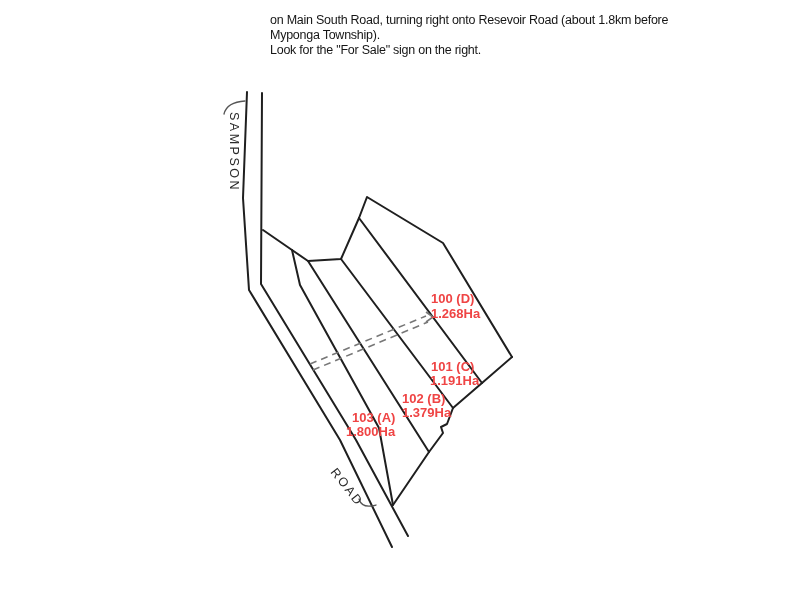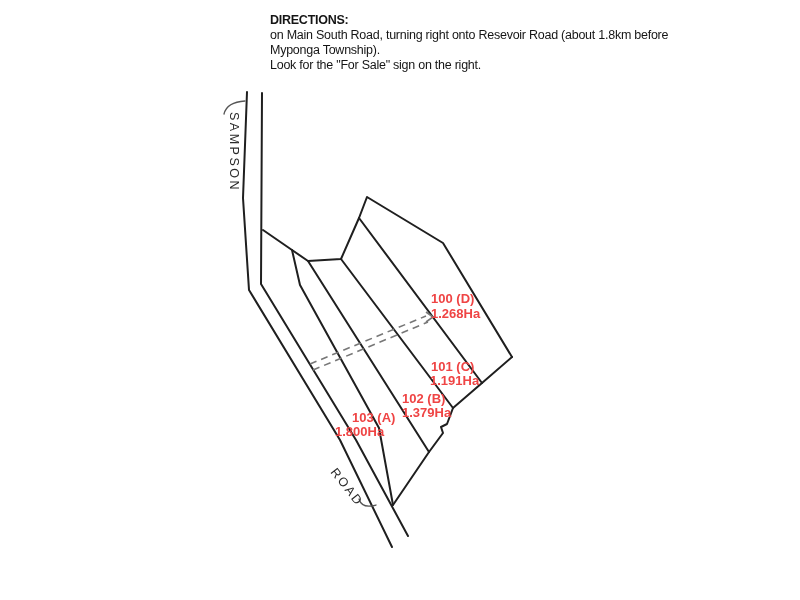--- a/index.html
+++ b/index.html
@@ -69,29 +69,28 @@
     transform-origin: 0 0;
     letter-spacing: 2px;
   }
   .lbl-100-id   { left: 431px; top: 292px; }
   .lbl-100-area { left: 431px; top: 308px; }
   .lbl-101-id   { left: 431px; top: 360px; }
   .lbl-101-area { left: 430px; top: 375px; }
   .lbl-102-id   { left: 402px; top: 392px; }
   .lbl-102-area { left: 402px; top: 407px; }
   .lbl-103-id   { left: 352px; top: 411px; }
-  .lbl-103-area { left: 335px; top: 426px; }
+  .lbl-103-area { left: 346px; top: 426px; }
 </style>
 </head>
 <body>
 
 <div class="page">
 
   <div class="directions">
-    <div class="heading">DIRECTIONS:</div>
     <div>on Main South Road, turning right onto Resevoir Road (about 1.8km before</div>
     <div>Myponga Township).</div>
     <div>Look for the "For Sale" sign on the right.</div>
   </div>
 
   <svg class="map-svg" width="800" height="600" viewBox="0 0 800 600">
 
     <g stroke="#1f1f1f" stroke-width="2" fill="none" stroke-linejoin="round" stroke-linecap="round">
       <polyline points="247,92 243,198 249,290 340,440 392,547"></polyline>
       <polyline points="262,93 261,284 356,440 408,536"></polyline>

